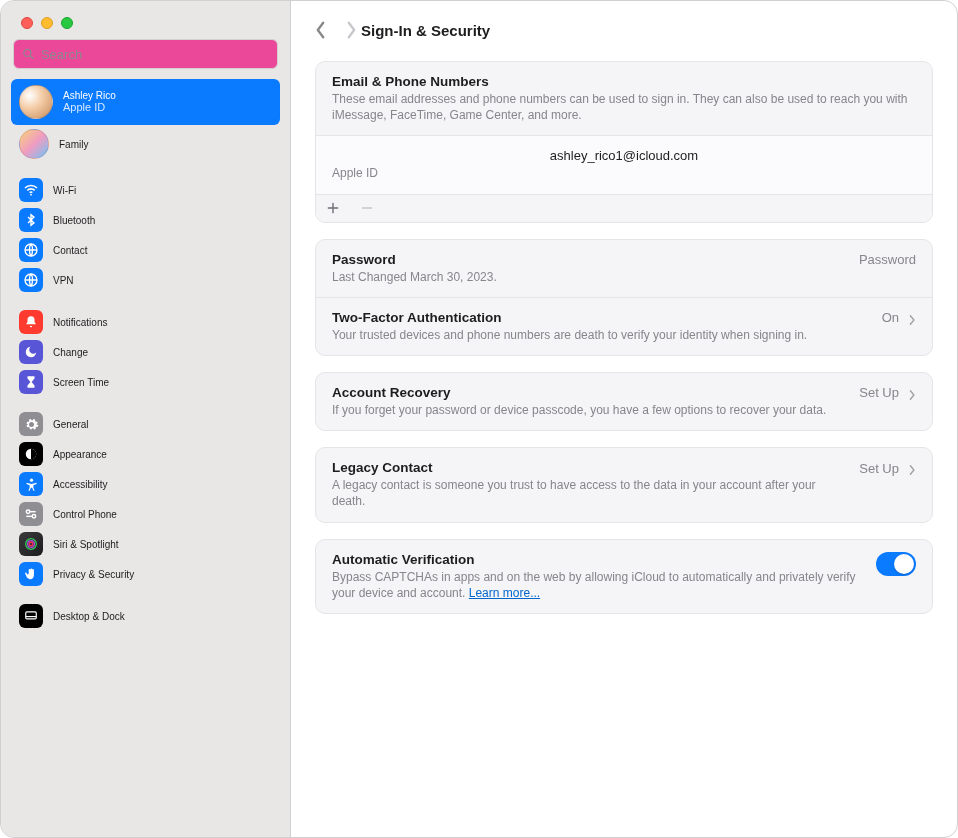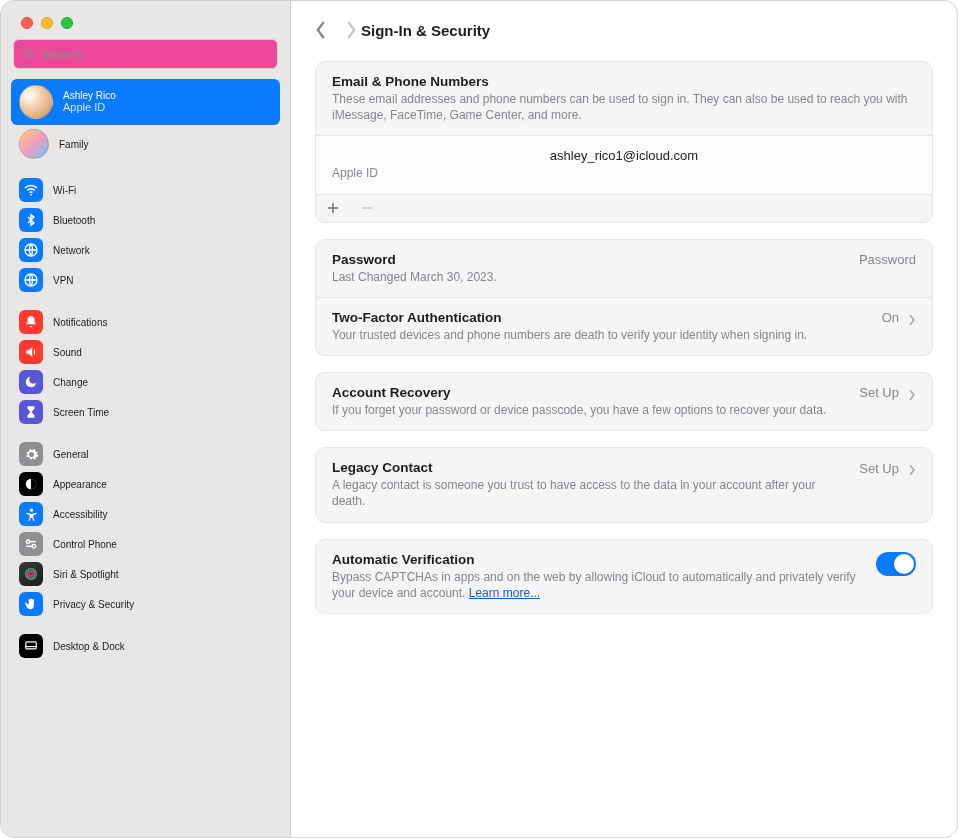--- a/index.html
+++ b/index.html
@@ -191,50 +191,41 @@
         </div>
         <span class="label">Bluetooth</span>
       </div>
       <div class="side-item">
         <div class="side-icon" style="background:#0a7aff">
           <svg width="16" height="16" viewBox="0 0 24 24" fill="none" stroke="#fff" stroke-width="2">
               <circle cx="12" cy="12" r="9"></circle>
               <path d="M3 12h18M12 3c3 3 3 15 0 18M12 3c-3 3-3 15 0 18"></path>
             </svg>
         </div>
-        <span class="label">Network</span>
+        <span class="label">Contact</span>
       </div>
       <div class="side-item">
         <div class="side-icon" style="background:#0a7aff">
           <svg width="16" height="16" viewBox="0 0 24 24" fill="none" stroke="#fff" stroke-width="2">
               <circle cx="12" cy="12" r="9"></circle>
               <path d="M3 12h18M12 3c3 3 3 15 0 18M12 3c-3 3-3 15 0 18"></path>
             </svg>
         </div>
         <span class="label">VPN</span>
       </div>
 
       <div class="side-sep"></div>
 
       <div class="side-item">
         <div class="side-icon" style="background:#ff3b30">
           <svg width="14" height="14" viewBox="0 0 24 24" fill="#fff">
               <path d="M12 2a6 6 0 0 0-6 6v4l-2 3v1h16v-1l-2-3V8a6 6 0 0 0-6-6zM10 19a2 2 0 0 0 4 0"></path>
             </svg>
         </div>
         <span class="label">Notifications</span>
-      </div>
-      <div class="side-item">
-        <div class="side-icon" style="background:#ff3b30">
-          <svg width="14" height="14" viewBox="0 0 24 24" fill="#fff">
-              <path d="M4 9v6h4l6 5V4L8 9H4z"></path>
-              <path d="M17 8c1.5 1.5 1.5 6.5 0 8" stroke="#fff" stroke-width="2" fill="none"></path>
-            </svg>
-        </div>
-        <span class="label">Sound</span>
       </div>
       <div class="side-item">
         <div class="side-icon" style="background:#5856d6">
           <svg width="14" height="14" viewBox="0 0 24 24" fill="#fff">
               <path d="M21 13A9 9 0 1 1 11 3a7 7 0 0 0 10 10z"></path>
             </svg>
         </div>
         <span class="label">Change</span>
       </div>
       <div class="side-item">

